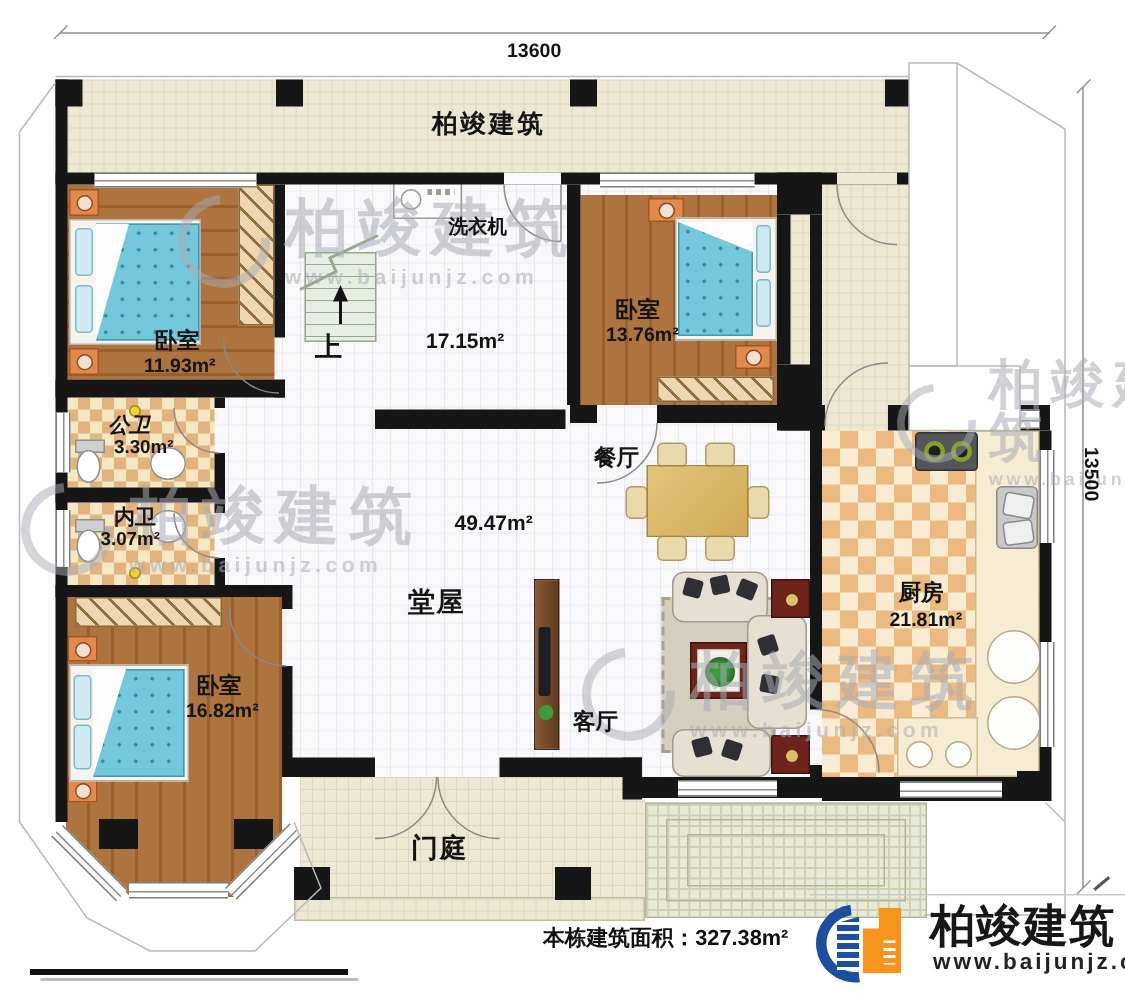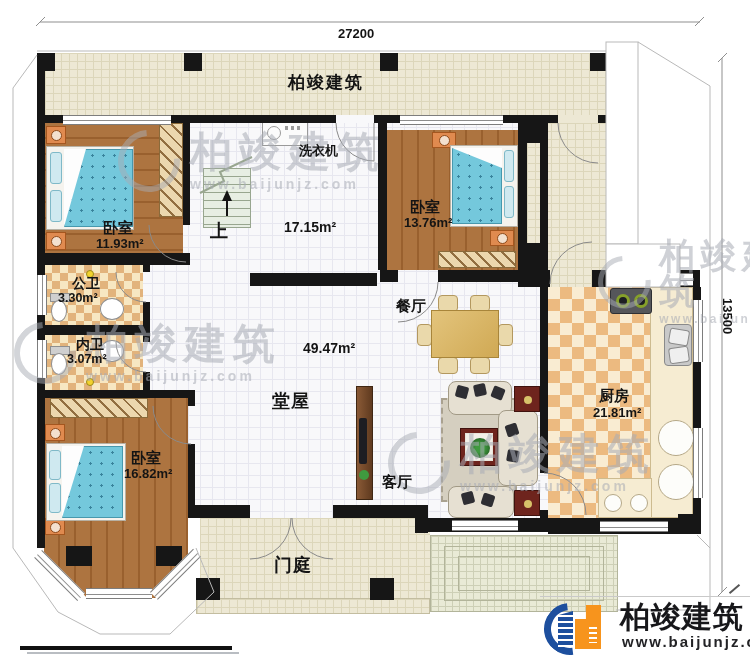--- a/index.html
+++ b/index.html
@@ -294,40 +294,43 @@
   </div>
 
   <div class="lbl" style="left:288px;top:74px;font-size:17px;letter-spacing:2px;">柏竣建筑</div>
   <div class="lbl" style="left:103px;top:220px;font-size:15px;">卧室</div>
   <div class="lbl" style="left:96px;top:237px;font-size:13px;">11.93m²</div>
   <div class="lbl" style="left:299px;top:144px;font-size:13px;">洗衣机</div>
   <div class="lbl" style="left:284px;top:220px;font-size:14px;">17.15m²</div>
   <div class="lbl" style="left:210px;top:222px;font-size:18px;">上</div>
   <div class="lbl" style="left:410px;top:199px;font-size:15px;">卧室</div>
   <div class="lbl" style="left:404px;top:216px;font-size:13px;">13.76m²</div>
-  <div class="lbl" style="left:72px;top:276px;font-size:14px;">公卫</div>
-  <div class="lbl" style="left:58px;top:292px;font-size:12.5px;">3.30m²</div>
+  <div class="lbl" style="left:72px;top:276px;font-size:14px;font-style:italic;">公卫</div>
+  <div class="lbl" style="left:76px;top:292px;font-size:12.5px;">3.30m²</div>
   <div class="lbl" style="left:76px;top:337px;font-size:14px;">内卫</div>
   <div class="lbl" style="left:67px;top:353px;font-size:12.5px;">3.07m²</div>
   <div class="lbl" style="left:131px;top:450px;font-size:15px;">卧室</div>
   <div class="lbl" style="left:124px;top:467px;font-size:13px;">16.82m²</div>
   <div class="lbl" style="left:263px;top:341px;font-size:14px;margin-left:40px;">49.47m²</div>
   <div class="lbl" style="left:272px;top:392px;font-size:18px;letter-spacing:1px;">堂屋</div>
   <div class="lbl" style="left:396px;top:298px;font-size:15px;">餐厅</div>
   <div class="lbl" style="left:382px;top:474px;font-size:15px;">客厅</div>
   <div class="lbl" style="left:599px;top:388px;font-size:15px;">厨房</div>
   <div class="lbl" style="left:593px;top:406px;font-size:13px;">21.81m²</div>
   <div class="lbl" style="left:274px;top:556px;font-size:18px;letter-spacing:1px;">门庭</div>
 
-  <div class="lbl" style="left:338px;top:27px;font-size:13px;">27200</div>
+  <div class="lbl" style="left:338px;top:27px;font-size:13px;">13600</div>
   <div class="lbl" style="left:734px;top:298px;font-size:13px;transform:rotate(90deg);transform-origin:left top;">13500</div>
 
   <div class="abs" style="left:20px;top:646px;width:212px;height:4px;background:#111;z-index:8;"></div>
   <div class="abs" style="left:27px;top:652px;width:212px;height:2px;background:#b9bdc2;z-index:8;"></div>
 
+  <div class="f-info" style="left:362px;top:616px;">
+    <span>本栋建筑面积：</span><span>327.38m²</span>
+  </div>
 
   <div class="abs" style="left:540px;top:596px;width:210px;height:1px;background:#c9c9c9;z-index:8;"></div>
   <div class="abs" style="left:728px;top:588px;width:13px;height:2px;background:#555;transform:rotate(-40deg);z-index:8;"></div>
   <div class="abs" style="left:542px;top:599px;width:76px;height:60px;z-index:8;">
     <div class="abs circle" style="left:2px;top:4px;width:52px;height:52px;border:7px solid #1d4f9e;border-top-color:transparent;border-right-color:transparent;transform:rotate(38deg);box-sizing:border-box;"></div>
     <div class="abs" style="left:16px;top:12px;width:15px;height:36px;background:repeating-linear-gradient(to bottom,#1d4f9e 0 4px,#ffffff 4px 6px);clip-path:polygon(0 12%,100% 0,100% 100%,0 100%);"></div>
     <div class="abs" style="left:33px;top:6px;width:26px;height:44px;background:#f7941d;clip-path:polygon(0 32%,42% 32%,42% 0,100% 0,100% 100%,0 100%);">
       <div class="abs" style="right:4px;bottom:6px;width:8px;height:16px;background:repeating-linear-gradient(to bottom,#ffffff 0 2px,transparent 2px 5px);"></div>
     </div>
   </div>

